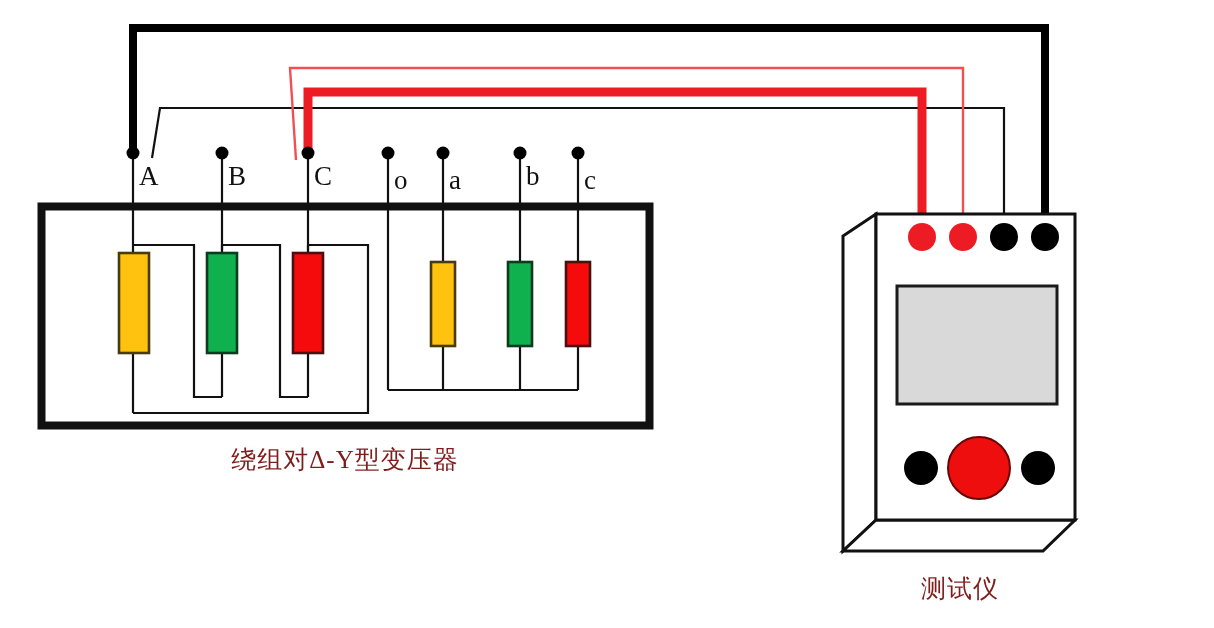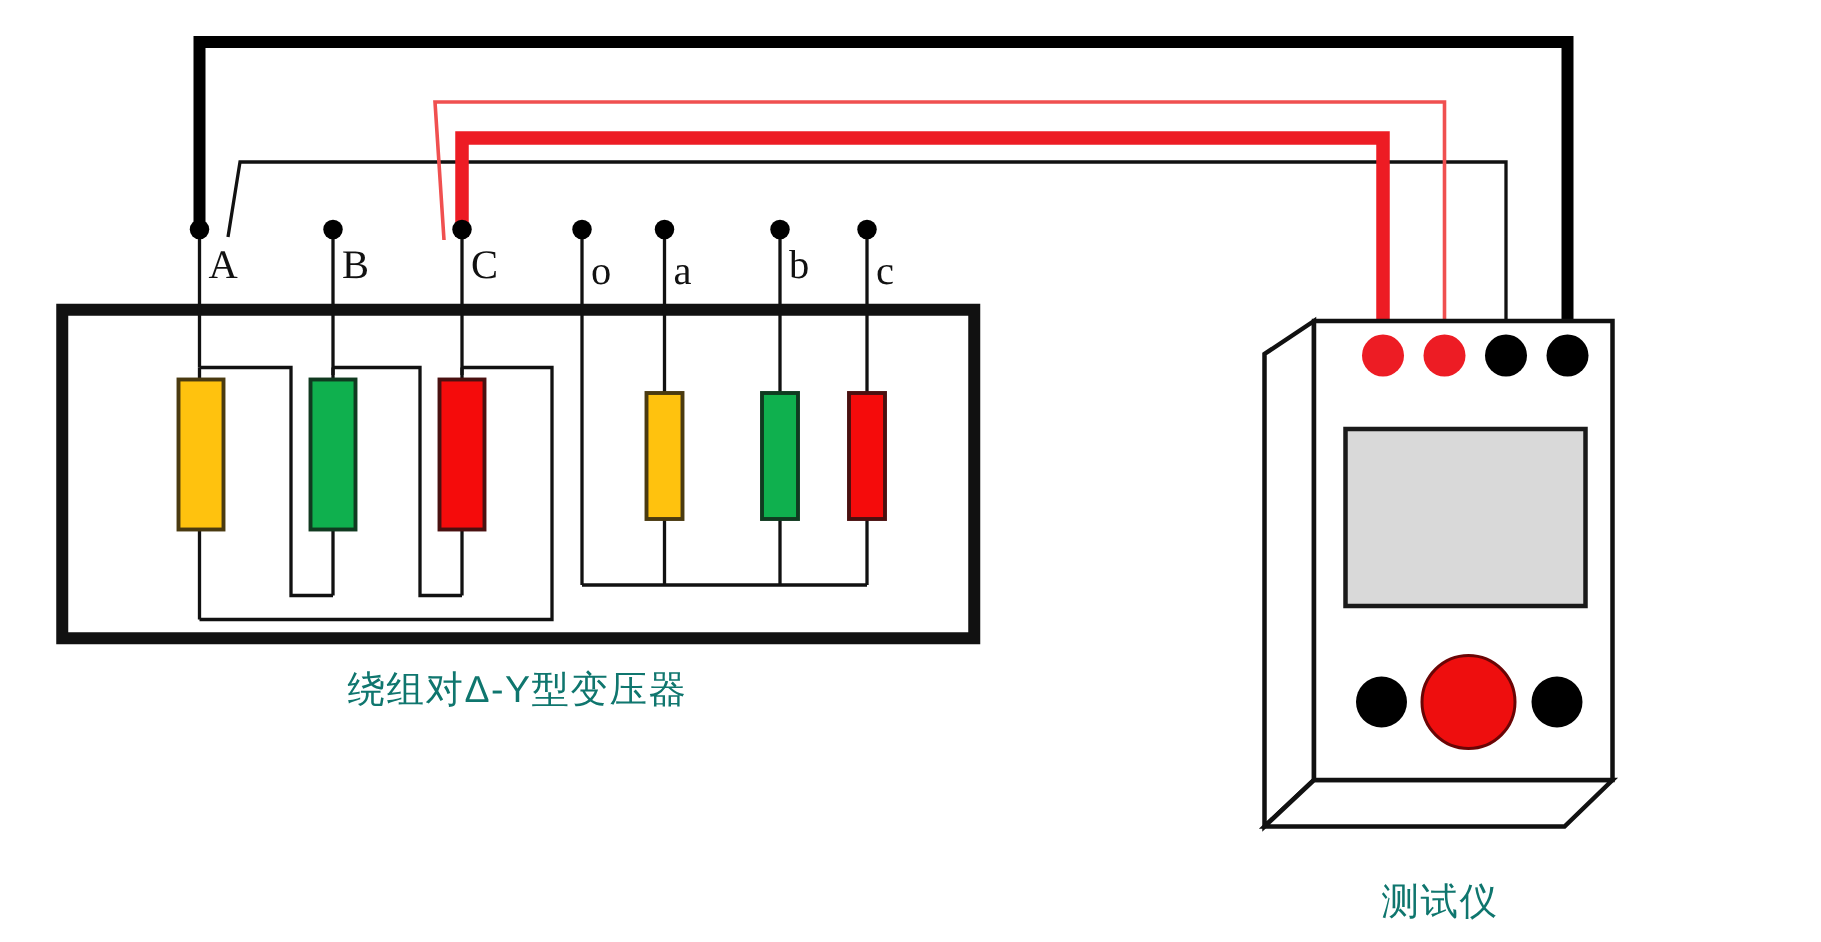--- a/index.html
+++ b/index.html
@@ -19,35 +19,35 @@
   }
   #diagram {
     position: absolute;
     left: 0;
     top: 0;
     width: 1214px;
     height: 628px;
   }
   .cap {
     position: absolute;
-    font-family: Liberation Sans, sans-serif;
-    color: #0f766e;
+    font-family: Liberation Serif, serif;
+    color: #7f1d1d;
     white-space: nowrap;
     letter-spacing: 1px;
   }
   #cap-transformer {
     left: 0;
     top: 443px;
     width: 690px;
     text-align: center;
     font-size: 25px;
   }
   #cap-tester {
     left: 830px;
-    top: 584px;
+    top: 572px;
     width: 260px;
     text-align: center;
     font-size: 25px;
   }
   .term-label {
     position: absolute;
     font-family: "Liberation Serif", "DejaVu Serif", serif;
     font-size: 27px;
     color: #111111;
     line-height: 1;

